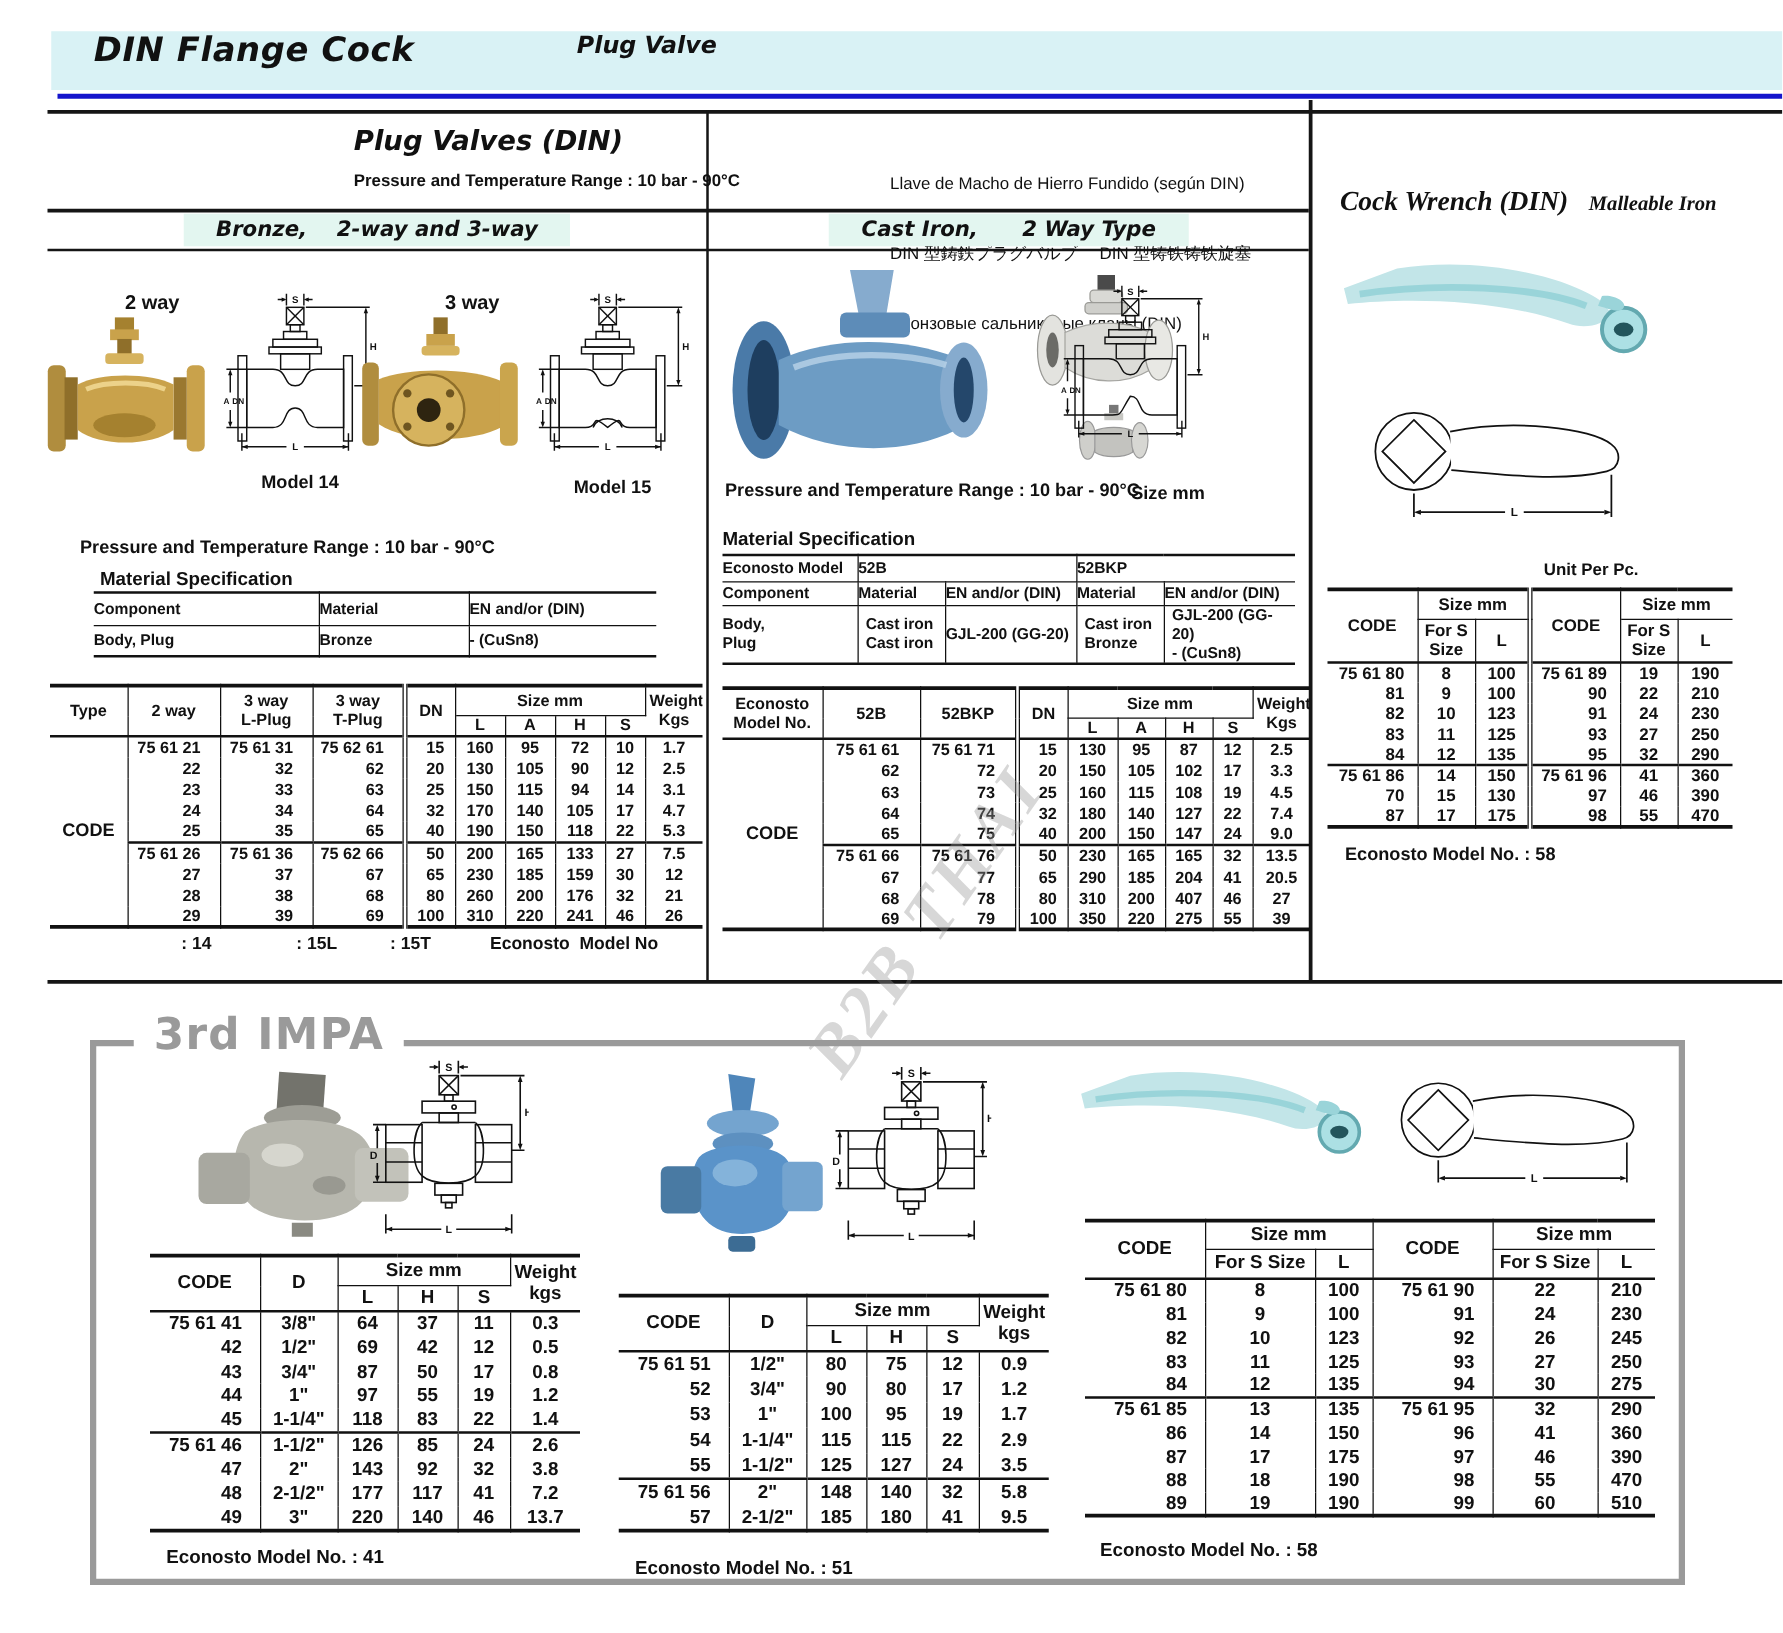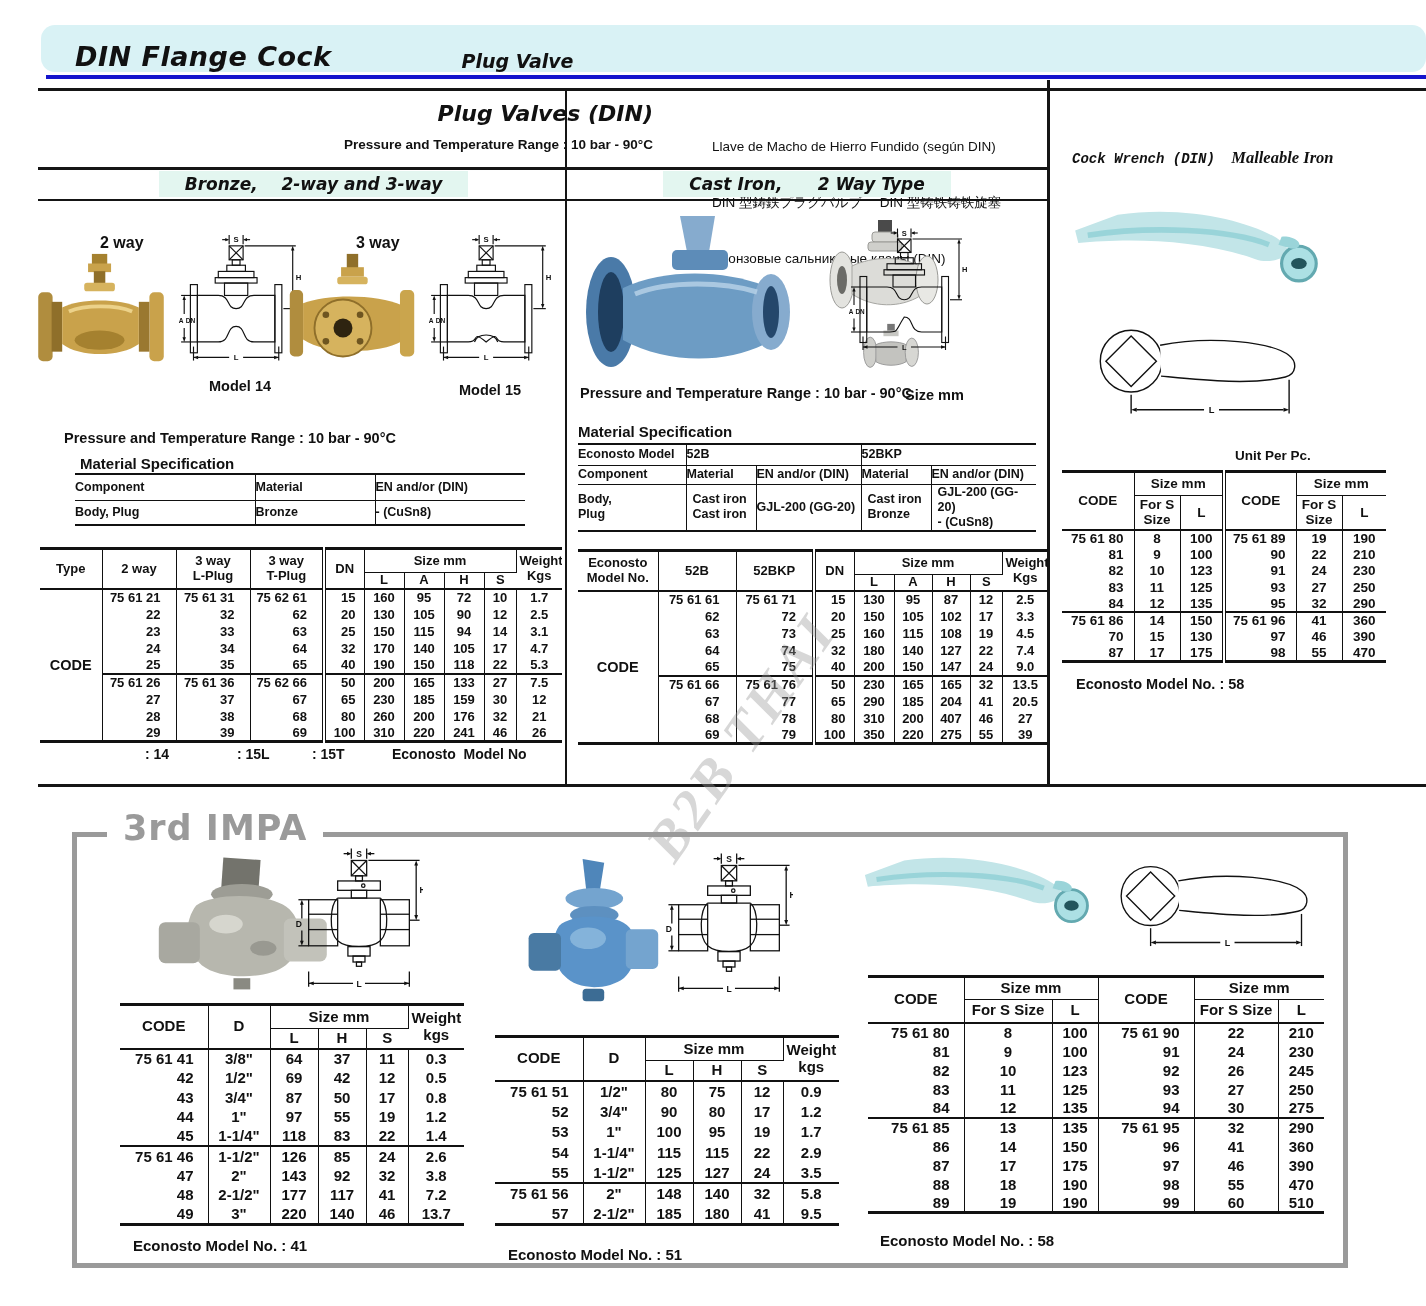--- a/index.html
+++ b/index.html
@@ -3,21 +3,21 @@
 <meta charset="utf-8">
 <style>
   * { margin:0; padding:0; box-sizing:border-box; }
   html,body { background:#fff; }
   body { font-family:"Liberation Sans",sans-serif; color:#111; }
   .page { position:relative; width:1426px; height:1306px; background:#fff; overflow:hidden; }
   .abs { position:absolute; }
   .hline,.vline { position:absolute; background:#151515; }
 
   
-  .band { background:var(--band-bg); display:flex; align-items:flex-end;border-radius:14px; }
+  .band { background:var(--band-bg); display:flex; align-items:flex-start; }
   .band-title { font-family:"DejaVu Sans",sans-serif; font-size:27px; font-weight:bold; font-style:italic; margin-left:34px; letter-spacing:.5px; }
   .band-sub { font-family:"DejaVu Sans",sans-serif; font-size:19px; font-weight:bold; font-style:italic; margin-left:130px; }
 
   .pv-title { font-size:22px; font-weight:bold; font-style:italic; font-family:"DejaVu Sans",sans-serif; }
   .pv-sub { font-size:13.5px; font-weight:bold; margin-top:11px; }
   .langs div { font-size:13.5px; font-weight:normal; line-height:20px; white-space:pre;margin-top:36px; }
 
   .sechead { display:flex; align-items:center; justify-content:center; }
   .hl { background:var(--section-highlight); padding:3px 26px; font-weight:bold; font-style:italic; font-size:17px; white-space:pre; font-family:"DejaVu Sans",sans-serif; }
 
@@ -72,21 +72,21 @@
                   white-space:pre-line; font-size:12.5px; line-height:1.2; }
   .mt tr>*:first-child { border-left:none; }
   .mt tr>*:last-child { border-right:none; }
   .mt tr:first-child>* { border-top:none; }
   .mt tr:last-child>* { border-bottom:none; }
 
   .footnote { font-weight:bold; font-size:14px; white-space:pre; }
   .efoot { font-weight:bold; font-size:15px; }
 
   
-  .cw-title { font-family:Liberation Mono, monospace; font-size:14px; font-weight:bold; font-style:italic; }
+  .cw-title { font-family:Liberation Serif, serif; font-size:22px; font-weight:bold; font-style:italic; }
   .cw-sub { font-family:"Liberation Serif",serif; font-size:16.5px; font-weight:bold; font-style:italic; margin-left:12px; }
   .unitpc { font-weight:bold; font-size:13.5px; }
 
   
   .impa-box { position:absolute; border:5px solid var(--impa-gray); }
   .impa-title { position:absolute; left:30px; top:-29px; background:#fff; padding:0 16px;
                 font-family:"DejaVu Sans",sans-serif; font-size:35px; font-weight:bold; color:var(--impa-gray); letter-spacing:1px; }
 
   .watermark { position:absolute; font-family:"Liberation Serif",serif; font-weight:bold; font-style:italic;
                font-size:56px; color:var(--watermark); transform:rotate(-55deg); letter-spacing:4px; white-space:nowrap; }
@@ -107,31 +107,31 @@
   </div>
   <div class="abs" style="left:46px;top:75px;width:1380px;height:4px;background:var(--rule-blue)"></div>
 
   <div class="hline" style="left:38px;top:88px;width:1388px;height:3px"></div>
   <div class="vline" style="left:565px;top:88px;width:2px;height:698px"></div>
   <div class="vline" style="left:1047px;top:80px;width:2.5px;height:706px"></div>
   <div class="hline" style="left:38px;top:167px;width:1009px;height:2.5px"></div>
   <div class="hline" style="left:38px;top:199px;width:1009px;height:2px"></div>
   <div class="hline" style="left:38px;top:784px;width:1388px;height:3px"></div>
 
-  <div class="abs" style="left:313px;top:101px;width:340px;text-align:right">
+  <div class="abs" style="left:283px;top:101px;width:340px;text-align:left">
     <div class="pv-title">Plug Valves (DIN)</div>
     <div class="pv-sub">Pressure and Temperature Range : 10 bar - 90°C</div>
   </div>
   <div class="langs abs" style="left:712px;top:101px">
     <div>Llave de Macho de Hierro Fundido (según DIN)</div>
     <div>DIN 型鋳鉄プラグバルブ　 DIN 型铸铁铸铁旋塞</div>
     <div>Бронзовые сальниковые кланы (DIN)</div>
   </div>
 
-  <div class="sechead abs" style="left:50px;top:169px;width:527px;height:30px">
+  <div class="sechead abs" style="left:38px;top:169px;width:527px;height:30px">
     <span class="hl">Bronze,    2-way and 3-way</span>
   </div>
   <div class="sechead abs" style="left:567px;top:169px;width:480px;height:30px">
     <span class="hl">Cast Iron,      2 Way Type</span>
   </div>
 
   <span class="blabel abs" style="left:100px;top:234px">2 way</span>
   <svg class="abs" style="left:36px;top:252px" width="130" height="115" viewBox="0 0 135 120">
     <rect x="58" y="2" width="16" height="12" fill="#a5812f"></rect>
     <rect x="54" y="12" width="24" height="9" fill="#c9a24b"></rect>

